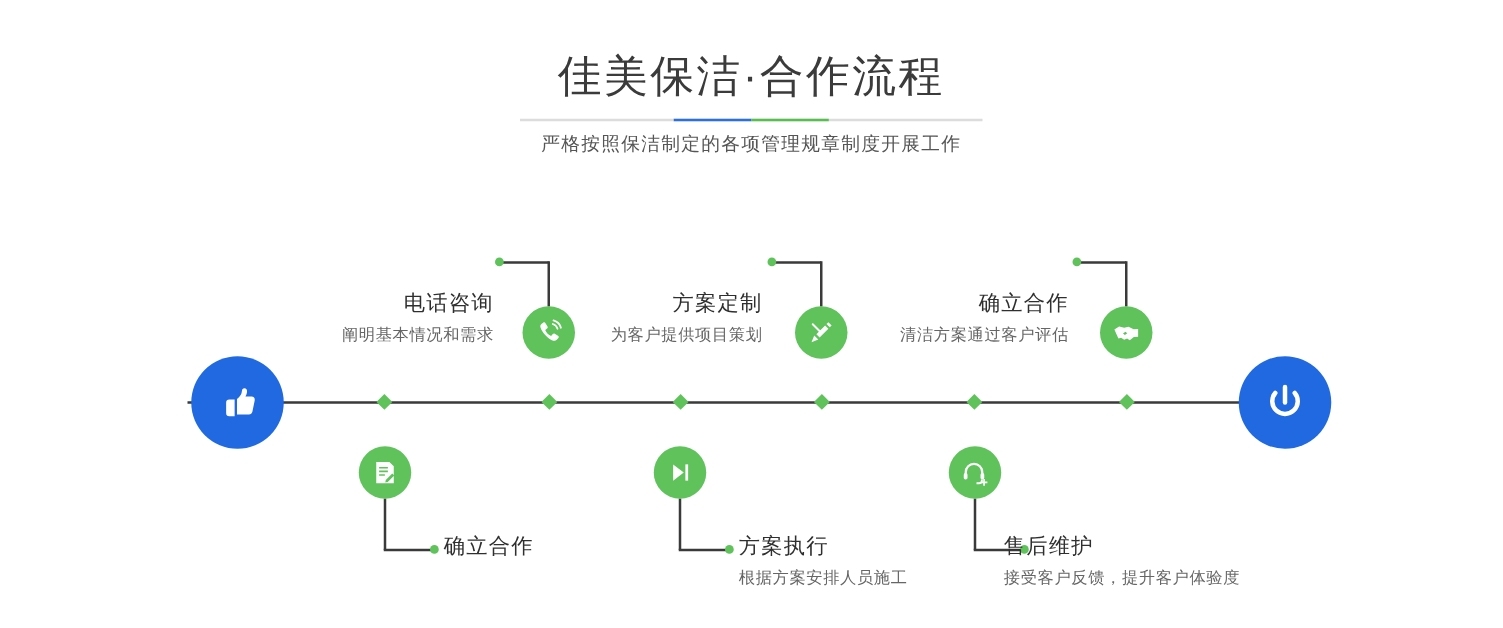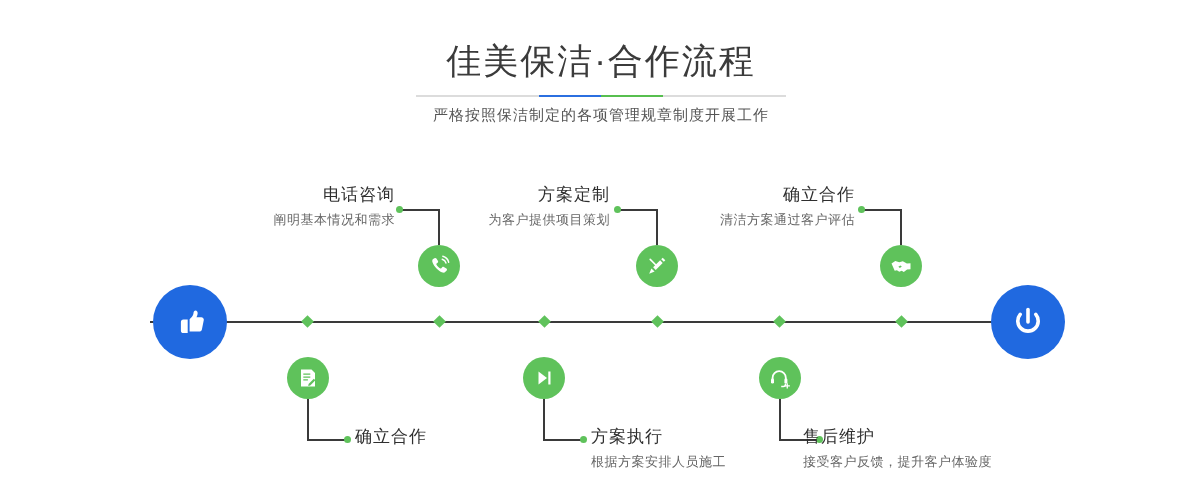--- a/index.html
+++ b/index.html
@@ -147,21 +147,21 @@
     letter-spacing: 1px;
     line-height: 22px;
   }
   .lbl .desc {
     font-size: 13px;
     color: #666;
     letter-spacing: 0.5px;
     line-height: 22px;
     margin-top: 3px;
   }
-  .lbl.above { text-align: left; }
+  .lbl.above { text-align: left; margin-top: 48px; }
   .lbl.below { text-align: left; }
 </style>
 </head>
 <body>
 
 <div id="stage">
 
   <div class="title">佳美保洁·合作流程</div>
   <div class="divider">
     <div class="seg-blue"></div>

